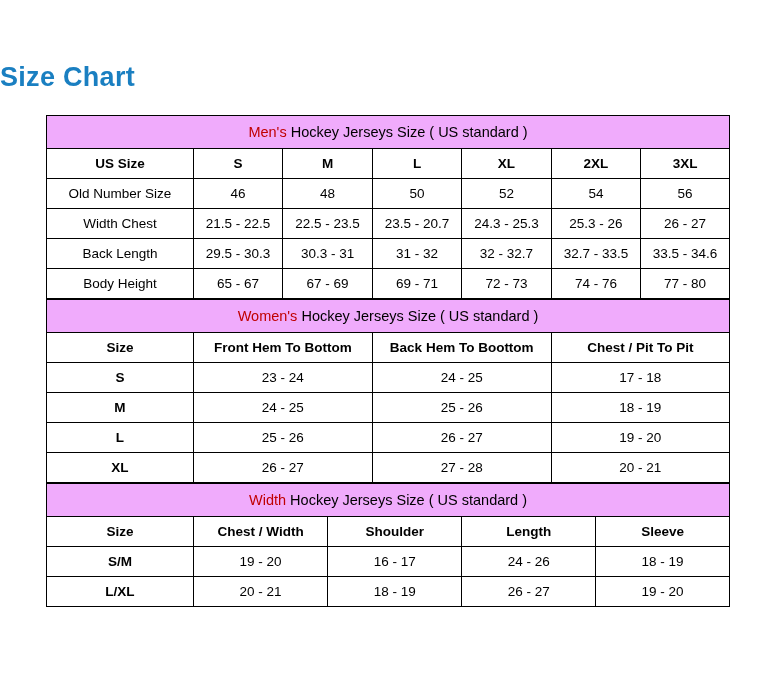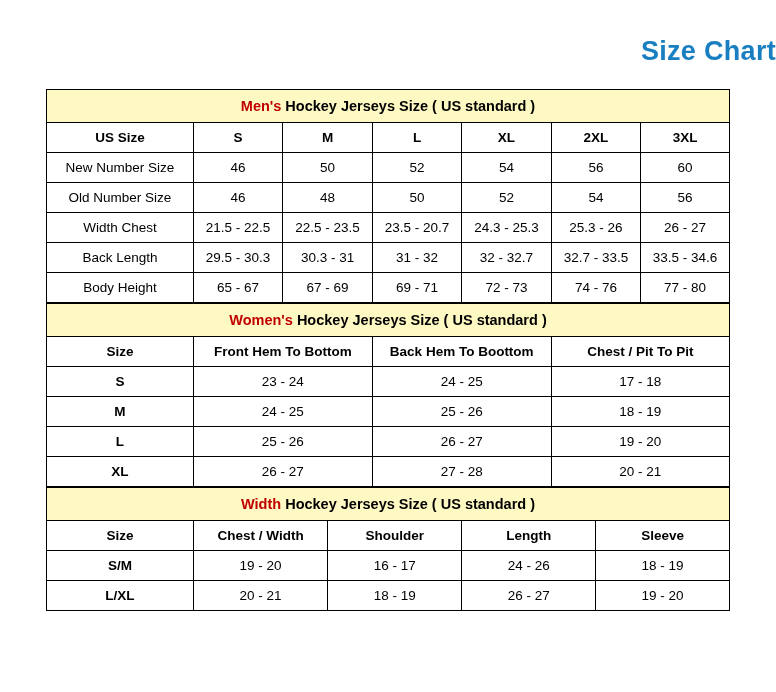--- a/index.html
+++ b/index.html
@@ -14,25 +14,25 @@
     color: #000000;
     overflow: hidden;
   }
   .page {
     width: 776px;
     height: 692px;
     position: relative;
     box-sizing: border-box;
   }
   .title {
-    text-align: right;
+    text-align: left;
     color: #1a7fc1;
     font-size: 27px;
     font-weight: bold;
-    padding-top: 36px;
+    padding-top: 62px;
     letter-spacing: 0.3px;
   }
   .tables-wrap {
     margin: 22px auto 0 auto;
     width: 684px;
   }
   table {
     border-collapse: collapse;
     width: 100%;
     table-layout: fixed;
@@ -40,22 +40,22 @@
   td, th {
     border: 1px solid #000000;
     font-size: 13.5px;
     text-align: center;
     vertical-align: middle;
     padding: 0;
     height: 29px;
     font-weight: normal;
   }
   .section-head td {
-    background: #fef9c3;
-    font-weight: bold;
+    background: #f0abfc;
+    font-weight: normal;
     font-size: 14.5px;
     height: 32px;
   }
   .accent-men { color: #c00000; }
   .accent-women { color: #c00000; }
   .accent-youth { color: #c00000; }
   .hdr td {
     font-weight: bold;
   }
   .rowlabel {
@@ -91,29 +91,20 @@
           </td>
         </tr>
         <tr class="hdr">
           <td>US Size</td>
           <td>S</td>
           <td>M</td>
           <td>L</td>
           <td>XL</td>
           <td>2XL</td>
           <td>3XL</td>
-        </tr>
-        <tr>
-          <td class="rowlabel">New Number Size</td>
-          <td>46</td>
-          <td>50</td>
-          <td>52</td>
-          <td>54</td>
-          <td>56</td>
-          <td>60</td>
         </tr>
         <tr>
           <td class="rowlabel">Old Number Size</td>
           <td>46</td>
           <td>48</td>
           <td>50</td>
           <td>52</td>
           <td>54</td>
           <td>56</td>
         </tr>

